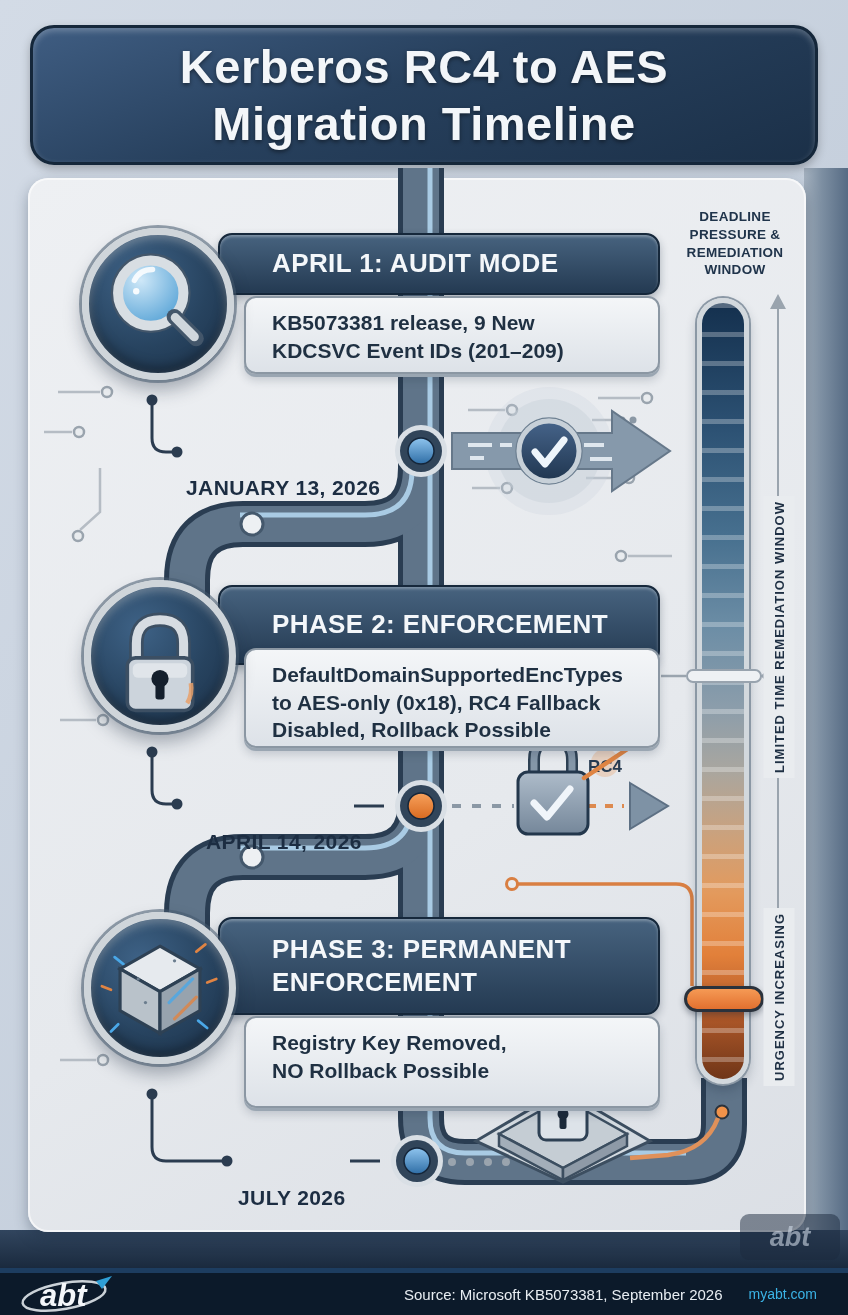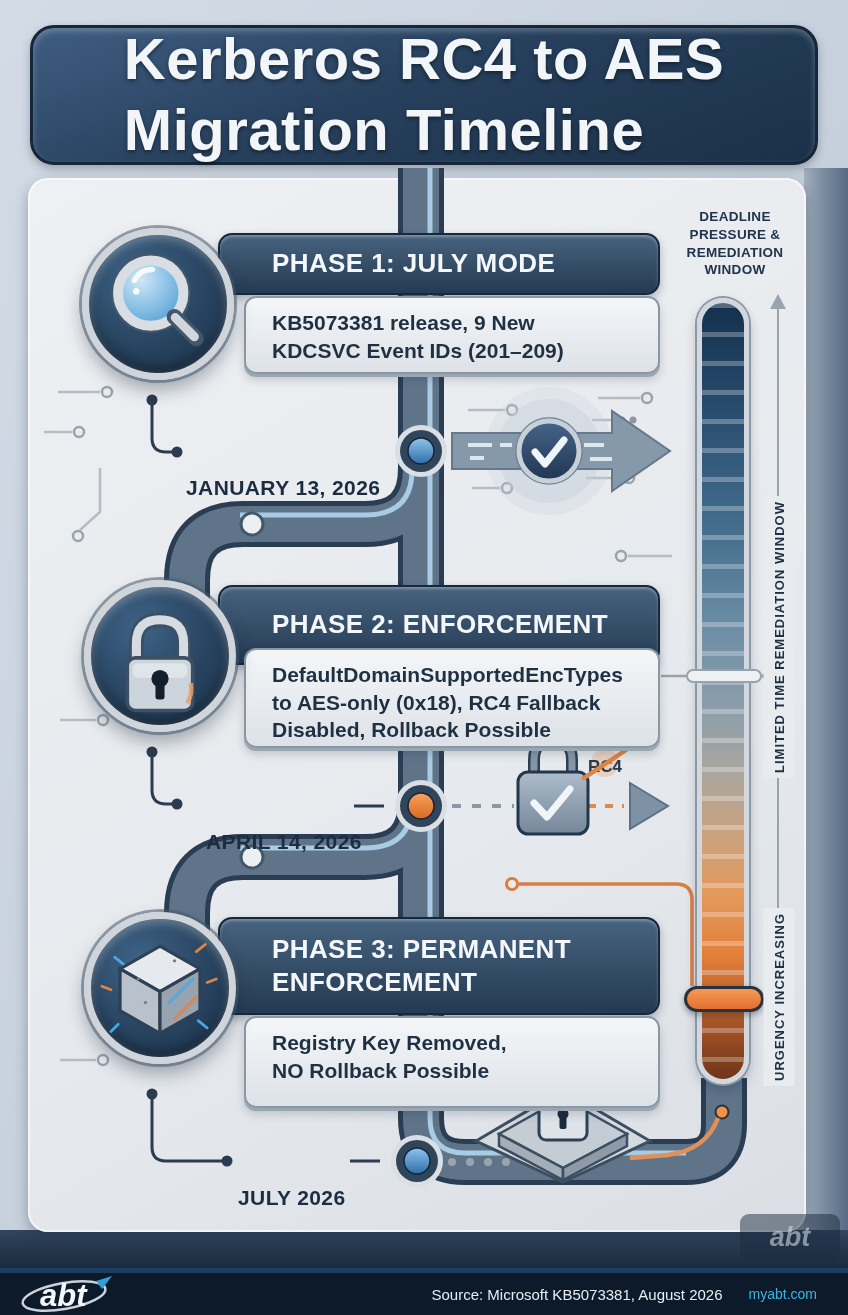--- a/index.html
+++ b/index.html
@@ -13,21 +13,21 @@
   .right-band{left:804px;top:168px;width:44px;height:1064px;
     background:linear-gradient(90deg,#a4b1bf 0%,#7d8fa2 40%,#566b84 100%);}
   .bottom-band{left:0;top:1230px;width:848px;height:38px;
     background:linear-gradient(180deg,#31455e 0%,#1a2a3e 100%);}
   
   .header-panel{left:30px;top:25px;width:788px;height:140px;border-radius:24px;
     background:linear-gradient(160deg,#3f5d82 0%,#27405d 45%,#1b3048 100%);
     border:3px solid #15273a;box-sizing:border-box;
     box-shadow:inset 0 3px 6px rgba(255,255,255,.25),0 4px 10px rgba(0,0,0,.25);
     display:flex;align-items:center;justify-content:center;}
-  .main-title{color:#f3f6f9;font-size:58px;font-weight:800;text-align:left;
+  .main-title{color:#f3f6f9;font-size:47px;font-weight:800;text-align:center;
     line-height:1.22;white-space:pre-line;letter-spacing:.5px;
     text-shadow:0 2px 4px rgba(0,0,0,.45);}
   
   .card{left:28px;top:178px;width:778px;height:1054px;border-radius:20px;
     background:linear-gradient(150deg,#eef0f3 0%,#e6e9ed 60%,#dbdfe5 100%);
     box-shadow:inset 0 0 0 2px rgba(255,255,255,.6),0 6px 14px rgba(30,45,65,.35);}
   svg.layer{left:0;top:0;width:848px;height:1315px;pointer-events:none;}
   
   .phase-header{border-radius:14px;box-sizing:border-box;
     background:linear-gradient(180deg,#486variable 0%,#243a52 100%);
@@ -267,21 +267,21 @@
     <circle cx="421" cy="806" r="13" fill="url(#gradOrange)" stroke="#15263a" stroke-width="1.5"></circle>
   </g>
   <g>
     <circle cx="417" cy="1161" r="26" fill="#d9dfe5"></circle>
       <circle cx="417" cy="1161" r="21" fill="#31455a"></circle>
     <circle cx="417" cy="1161" r="13" fill="url(#gradBlue)" stroke="#15263a" stroke-width="1.5"></circle>
   </g>
 </svg>
 
 <div class="abs phase-header ph1">
-  <span>PHASE 1: JULY MODE</span>
+  <span>APRIL 1: AUDIT MODE</span>
 </div>
 <div class="abs phase-body pb1">KB5073381 release, 9 New
 KDCSVC Event IDs (201–209)</div>
 <div class="abs icon-circle ic1">
   <svg width="138" height="138" viewBox="0 0 152 152">
     <circle cx="68" cy="64" r="42" fill="none" stroke="#43566a" stroke-width="4"></circle>
     <circle cx="68" cy="64" r="36" fill="url(#lensG2)" stroke="#d8dee3" stroke-width="11"></circle>
     <defs>
         <radialGradient id="lensG2" cx="0.35" cy="0.3" r="0.9">
       <stop offset="0" stop-color="#cfe8f8"></stop>
@@ -359,15 +359,15 @@
 <div class="abs watermark">
   <span>abt</span>
 </div>
 
 <div class="abs footer">
   <svg width="110" height="42" viewBox="0 0 110 42" style="margin-left:16px">
     <ellipse cx="48" cy="23" rx="42" ry="13" fill="none" stroke="#dfe5ea" stroke-width="2.5" transform="rotate(-10 48 23)" opacity="0.9"></ellipse>
     <text x="24" y="33" font-size="31" font-weight="bold" font-style="italic" fill="#f4f7fa">abt</text>
     <polygon points="80,8 96,3 86,16" fill="#2f9fd6"></polygon>
   </svg>
-  <span class="footer-source">Source: Microsoft KB5073381, August 2026</span>
+  <span class="footer-source">Source: Microsoft KB5073381, September 2026</span>
   <a class="footer-site">myabt.com</a>
 </div>
 
 </body></html>

